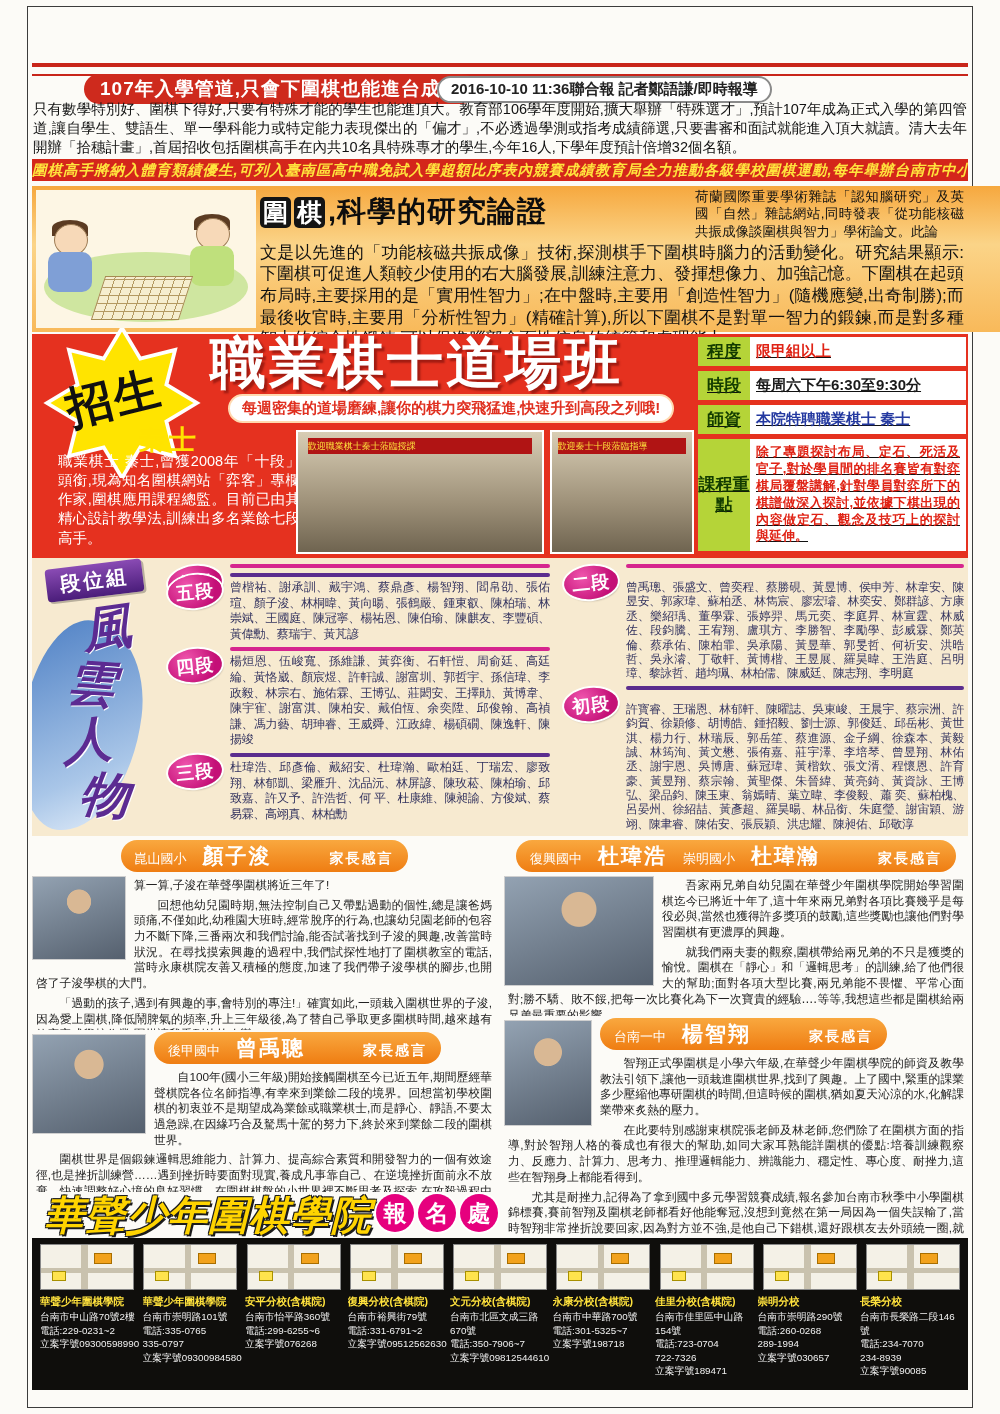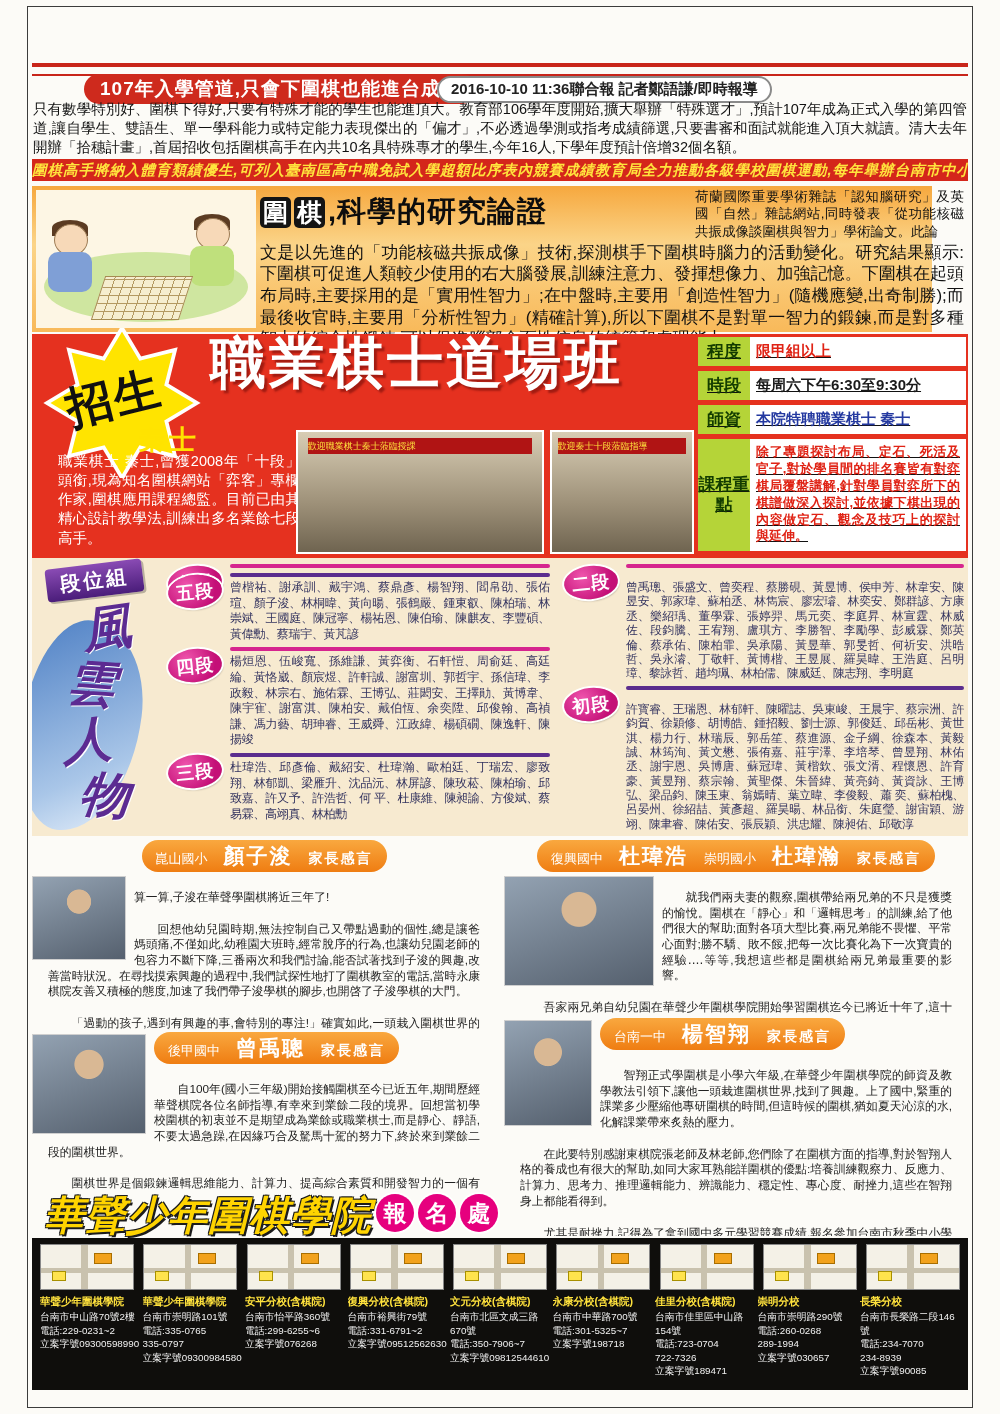--- a/index.html
+++ b/index.html
@@ -14,21 +14,21 @@
         border-radius:16px;padding:2px 16px;font-size:19px;font-weight:bold;letter-spacing:1px;}
   .byline-box{position:absolute;left:437px;top:76px;border:2px solid #8a8a8a;border-radius:14px;
         background:#fff;padding:2px 12px;font-size:15px;font-weight:bold;color:#222;}
   .lead{position:absolute;left:33px;top:100px;width:934px;height:58px;font-size:14.5px;
         line-height:1.3;text-align:justify;overflow:hidden;}
   .ticker{position:absolute;left:32px;top:159px;width:936px;height:22px;background:#d4261b;
         color:#ffe43d;font-weight:bold;font-style:italic;font-size:14.5px;line-height:22px;
         white-space:nowrap;overflow:hidden;text-align:center;letter-spacing:1px;}
 
   
-  .science{position:absolute;left:32px;top:186px;width:900px;height:146px;
+  .science{position:absolute;left:32px;top:186px;width:968px;height:146px;
         background:linear-gradient(180deg,#f6a83e 0%,#fbd488 40%,#f8b95a 100%);}
   .cartoon{position:absolute;left:4px;top:4px;width:220px;height:138px;background:#fdf6e4;overflow:hidden;}
   .cartoon .ground{position:absolute;left:8px;top:62px;width:204px;height:70px;background:#cfe6a0;border-radius:50%;}
   .cartoon .board{position:absolute;left:62px;top:86px;width:86px;height:42px;background:#f6eecf;border:1px solid #a58c52;
         transform:skewX(-18deg);background-image:repeating-linear-gradient(0deg,transparent 0 7px,#b49a62 7px 8px),
         repeating-linear-gradient(90deg,transparent 0 9px,#b49a62 9px 10px);}
   .kid{position:absolute;width:52px;height:74px;}
   .kid .head{position:absolute;left:10px;top:0;width:32px;height:30px;border-radius:50%;background:#f7d9b8;border:1px solid #9c7b54;}
   .kid .hair{position:absolute;left:8px;top:-4px;width:36px;height:16px;border-radius:50% 50% 0 0;background:#5b3b22;}
   .kid .body{position:absolute;left:4px;top:28px;width:44px;height:40px;border-radius:10px;}
@@ -98,25 +98,25 @@
   .rk-col.right .rank-names{font-size:11.8px;line-height:1.22;margin-top:12px;}
 
   
   .stories{position:absolute;left:32px;top:840px;width:936px;height:396px;}
   .st-col{position:absolute;top:0;height:396px;}
   .st-left{left:0;width:464px;} .st-right{left:472px;width:464px;}
   .story{position:absolute;left:0;width:100%;overflow:hidden;}
   .st-head{display:inline-flex;align-items:baseline;gap:16px;background:linear-gradient(180deg,#f9a83f,#ef7d12);
         border-radius:18px;padding:2px 14px;color:#fff;white-space:nowrap;margin-bottom:2px;}
   .st-head .sch{font-size:13px;} .st-head .stu{font-size:21px;font-weight:bold;letter-spacing:2px;}
-  .st-head .tag{font-size:14px;font-weight:bold;letter-spacing:2px;}
+  .st-head .tag{font-size:14px;font-weight:bold;letter-spacing:2px;margin-left:42px;}
   .st-photo{float:left;background:
         radial-gradient(circle at 50% 30%,#d9b894 0 16%,rgba(0,0,0,0) 17%),
         linear-gradient(160deg,#93a2b2,#55606e);border:1px solid #cfcfcf;margin:2px 8px 2px 0;}
-  .story p{margin:16px;font-size:11.8px;line-height:1.33;text-align:justify;text-indent:2em;color:#222;}
+  .story p{margin:4px;font-size:11.8px;line-height:1.33;text-align:justify;text-indent:2em;color:#222;}
   .story p.noind{text-indent:0;}
 
   
   .enroll-title{position:absolute;left:44px;top:1188px;width:460px;height:48px;white-space:nowrap;}
   .enroll-script{font-size:40px;font-weight:bold;font-style:italic;color:#ffd400;letter-spacing:1px;
         text-shadow:2px 2px 0 #1c1c1c,-1px -1px 0 #1c1c1c,1px -1px 0 #1c1c1c,-1px 1px 0 #1c1c1c;}
   .enroll-circle{display:inline-block;width:38px;height:38px;border-radius:50%;background:#e6007e;
         color:#fff;font-size:23px;font-weight:bold;text-align:center;line-height:38px;margin-left:4px;
         box-shadow:0 0 0 2px #fff;vertical-align:8px;}
   .branches{position:absolute;left:32px;top:1238px;width:936px;height:152px;background:#0f0e0c;}
@@ -170,20 +170,21 @@
   </div>
 
   <div class="recruit">
     <div class="star-wrap">
       <svg viewBox="0 0 100 100">
         <polygon points="100,50 79.6,62.3 85.4,85.4 62.2,79.6 50,100 37.8,79.6 14.6,85.4 20.4,62.2 0,50 20.4,37.8 14.6,14.6 37.8,20.4 50,0 62.2,20.4 85.4,14.6 79.6,37.8" fill="#ffe400" stroke="#ffffff" stroke-width="2.5"></polygon>
       </svg>
       <div class="star-text">招生</div>
     </div>
     <div class="dojo-title">職業棋士道場班</div>
+    <div class="dojo-sub">每週密集的道場磨練,讓你的棋力突飛猛進,快速升到高段之列哦!</div>
     <div class="teacher">秦士</div>
     <div class="bio">職業棋士 秦士,曾獲2008年「十段」頭銜,現為知名圍棋網站「弈客」專欄作家,圍棋應用課程總監。目前已由其精心設計教學法,訓練出多名業餘七段高手。</div>
     <div class="photo-cls photo1">
       <div class="banner">歡迎職業棋士秦士蒞臨授課</div>
     </div>
     <div class="photo-cls photo2">
       <div class="banner">歡迎秦士十段蒞臨指導</div>
     </div>
     <div class="info-table">
       <div class="info-row">
@@ -288,22 +289,22 @@
         <div style="text-align:center;">
           <span class="st-head">
             <span class="sch">復興國中</span>
             <span class="stu">杜瑋浩</span>
             <span class="sch">崇明國小</span>
             <span class="stu">杜瑋瀚</span>
             <span class="tag">家長感言</span>
           </span>
         </div>
         <div class="st-photo" style="width:148px;height:108px;"></div>
+        <p>吾家兩兄弟自幼兒園在華聲少年圍棋學院開始學習圍棋迄今已將近十年了,這十年來兩兄弟對各項比賽幾乎是每役必與,當然也獲得許多獎項的鼓勵,這些獎勵也讓他們對學習圍棋有更濃厚的興趣。</p>
         <p>就我們兩夫妻的觀察,圍棋帶給兩兄弟的不只是獲獎的愉悅。圍棋在「靜心」和「邏輯思考」的訓練,給了他們很大的幫助;面對各項大型比賽,兩兄弟能不畏懼、平常心面對;勝不驕、敗不餒,把每一次比賽化為下一次寶貴的經驗‥‥等等,我想這些都是圍棋給兩兄弟最重要的影響。</p>
-        <p>吾家兩兄弟自幼兒園在華聲少年圍棋學院開始學習圍棋迄今已將近十年了,這十年來兩兄弟對各項比賽幾乎是每役必與,當然也獲得許多獎項的鼓勵,這些獎勵也讓他們對學習圍棋有更濃厚的興趣。</p>
         <p>現在兩兄弟一個國二、一個小六,緊重的課業壓縮了他們下棋的時間,他們雖已無法像以前一樣,每週到棋院報到至少三次,但只要有時間,不管是上網還是到棋院,他們一定不錯過能下棋的機會,我想圍棋應該會成為他們兩人一輩子的樂趣吧!</p>
 
       </div>
       <div class="story" style="top:178px;height:218px;">
         <div class="st-photo" style="width:86px;height:104px;"></div>
         <div>
           <span class="st-head">
             <span class="sch">台南一中</span>
             <span class="stu">楊智翔</span>
             <span class="tag">家長感言</span>

